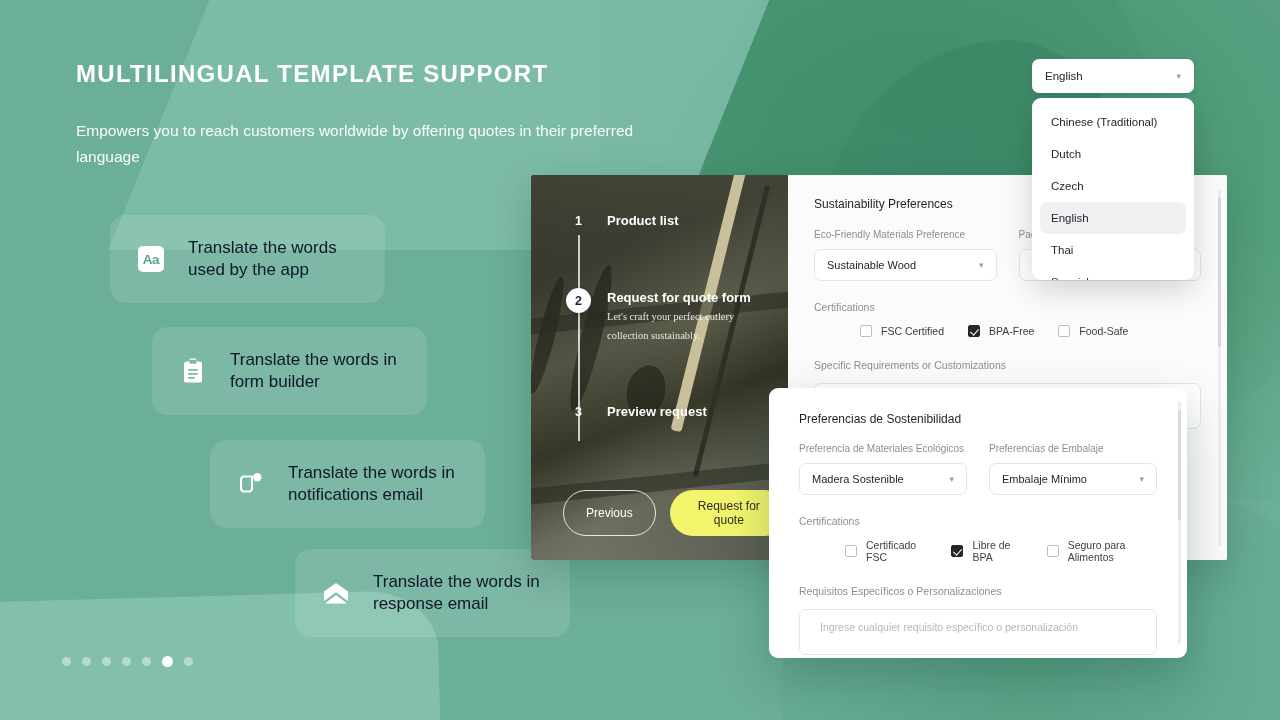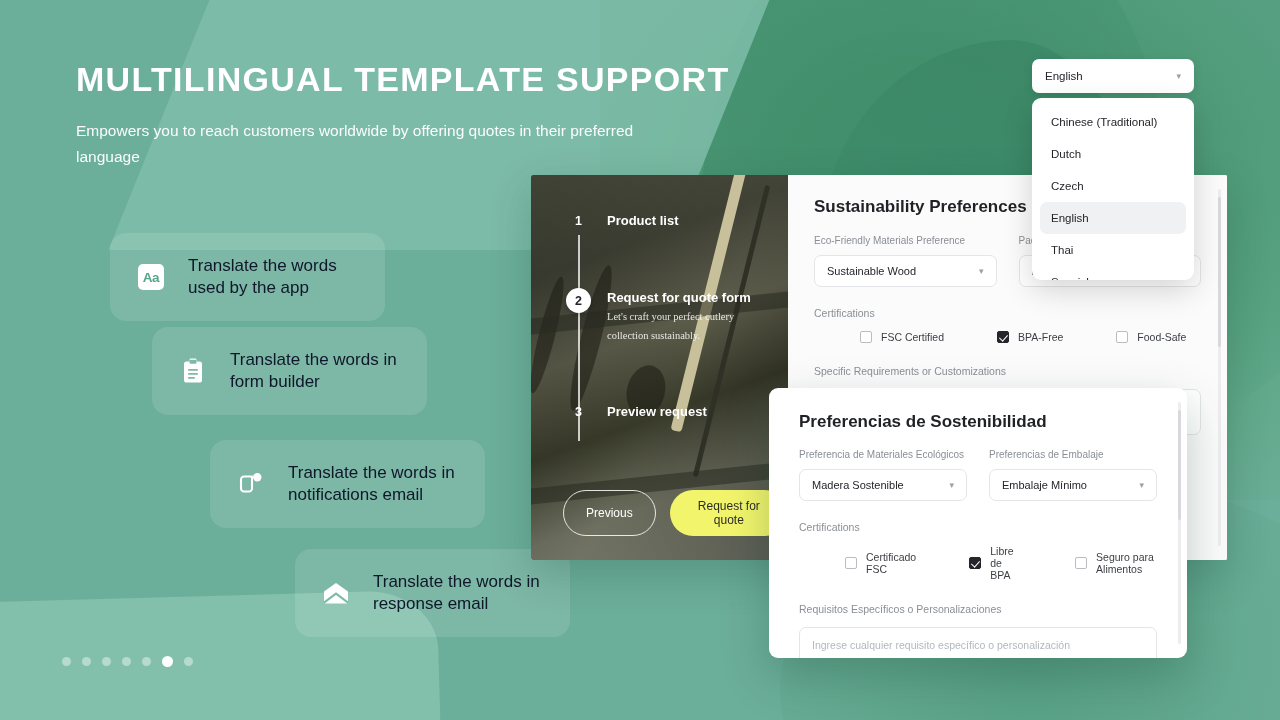--- a/index.html
+++ b/index.html
@@ -73,21 +73,21 @@
     width: 620px; height: 420px;
     border-radius: 50%;
     background: radial-gradient(circle at 40% 40%, rgba(69,147,113,.55), rgba(107,174,153,0) 70%);
   }
 
   
   .headline {
     position: absolute;
     left: 76px; top: 60px;
     color: #ffffff;
-    font-size: 34px;
+    font-size: 24px;
     font-weight: 700;
     letter-spacing: 1.3px;
     text-transform: uppercase;
   }
   .subhead {
     position: absolute;
     left: 76px; top: 118px;
     width: 620px;
     color: #ffffff;
     font-size: 15.5px;
@@ -108,21 +108,21 @@
   }
   .feature-card .f-label {
     color: #0f172a;
     font-size: 17px;
     line-height: 22px;
     white-space: pre-line;
   }
   .f-icon { flex: 0 0 auto; width: 30px; height: 30px;
             display: flex; align-items: center; justify-content: center; }
 
-  #card-0 { left: 110px; top: 233px;  width: 275px; }
+  #card-0 { left: 110px; top: 215px;  width: 275px; }
   #card-1 { left: 152px; top: 327px;  width: 275px; }
   #card-2 { left: 210px; top: 440px;  width: 275px; }
   #card-3 { left: 295px; top: 549px;  width: 275px; }
 
   
   .ico-aa {
     width: 26px; height: 26px; border-radius: 5px;
     background: #ffffff; color: #5aa38c;
     font-size: 13.5px; font-weight: 700;
     display: flex; align-items: center; justify-content: center;
@@ -222,53 +222,53 @@
     background: #f2f56c; color: #2b2d22;
     font-size: 12px; font-weight: 500; font-family: inherit; cursor: pointer;
   }
 
   .panel-form {
     flex: 1 1 auto;
     background: #fbfbfb;
     padding: 22px 26px 0 26px;
     position: relative;
   }
-  .form-title { font-size: 17px; font-weight: 700; color: #1f2125; margin-bottom: 18px; }
+  .form-title { font-size: 12px; font-weight: 400; color: #1f2125; margin-bottom: 18px; }
   .field-row { display: flex; gap: 22px; margin-bottom: 20px; }
   .field { flex: 1 1 0; min-width: 0; }
   .field-label { font-size: 10px; color: #8a8f96; margin-bottom: 9px; display: block; }
   .select-box {
     height: 32px; border: 1px solid #e3e5e8; border-radius: 7px;
     background: #ffffff; display: flex; align-items: center;
     padding: 0 12px; justify-content: space-between;
     font-size: 11px; color: #24262b; cursor: pointer;
   }
   .chev { color: #9aa0a6; font-size: 9px; }
 
   .cert-label { font-size: 10.5px; color: #8a8f96; margin-bottom: 12px; }
-  .cert-row { display: flex; gap: 53px; margin-bottom: 22px; padding-left: 46px; }
+  .cert-row { display: flex; gap: 24px; margin-bottom: 22px; padding-left: 46px; }
   .cb-wrap { display: flex; align-items: center; gap: 9px; font-size: 10.5px; color: #3b3e44; cursor: pointer; }
   .cb {
     width: 12px; height: 12px; border: 1.3px solid #b9bdc2; border-radius: 2px;
     background: #fff; flex: 0 0 12px;
   }
   .cb.checked {
     background: #24262b; border-color: #24262b;
     position: relative;
   }
   .cb.checked::after {
     content: "";
     position: absolute; left: 3px; top: 1px;
     width: 4px; height: 7px;
     border: solid #ffffff; border-width: 0 1.5px 1.5px 0;
     transform: rotate(42deg);
   }
   .textarea-box {
     height: 46px; border: 1px solid #e3e5e8; border-radius: 7px;
-    background: #fff; padding: 11px 12px;
+    background: #fff; padding: 11px 20px;
     font-size: 10.5px; color: #b3b8be;
   }
 
   .scrolltrack {
     position: absolute; right: 6px; top: 14px; bottom: 14px;
     width: 3px; background: #ededef; border-radius: 2px;
   }
   .scrollthumb {
     position: absolute; right: 6px; top: 22px;
     width: 3px; height: 150px; background: #d7d9dc; border-radius: 2px;

